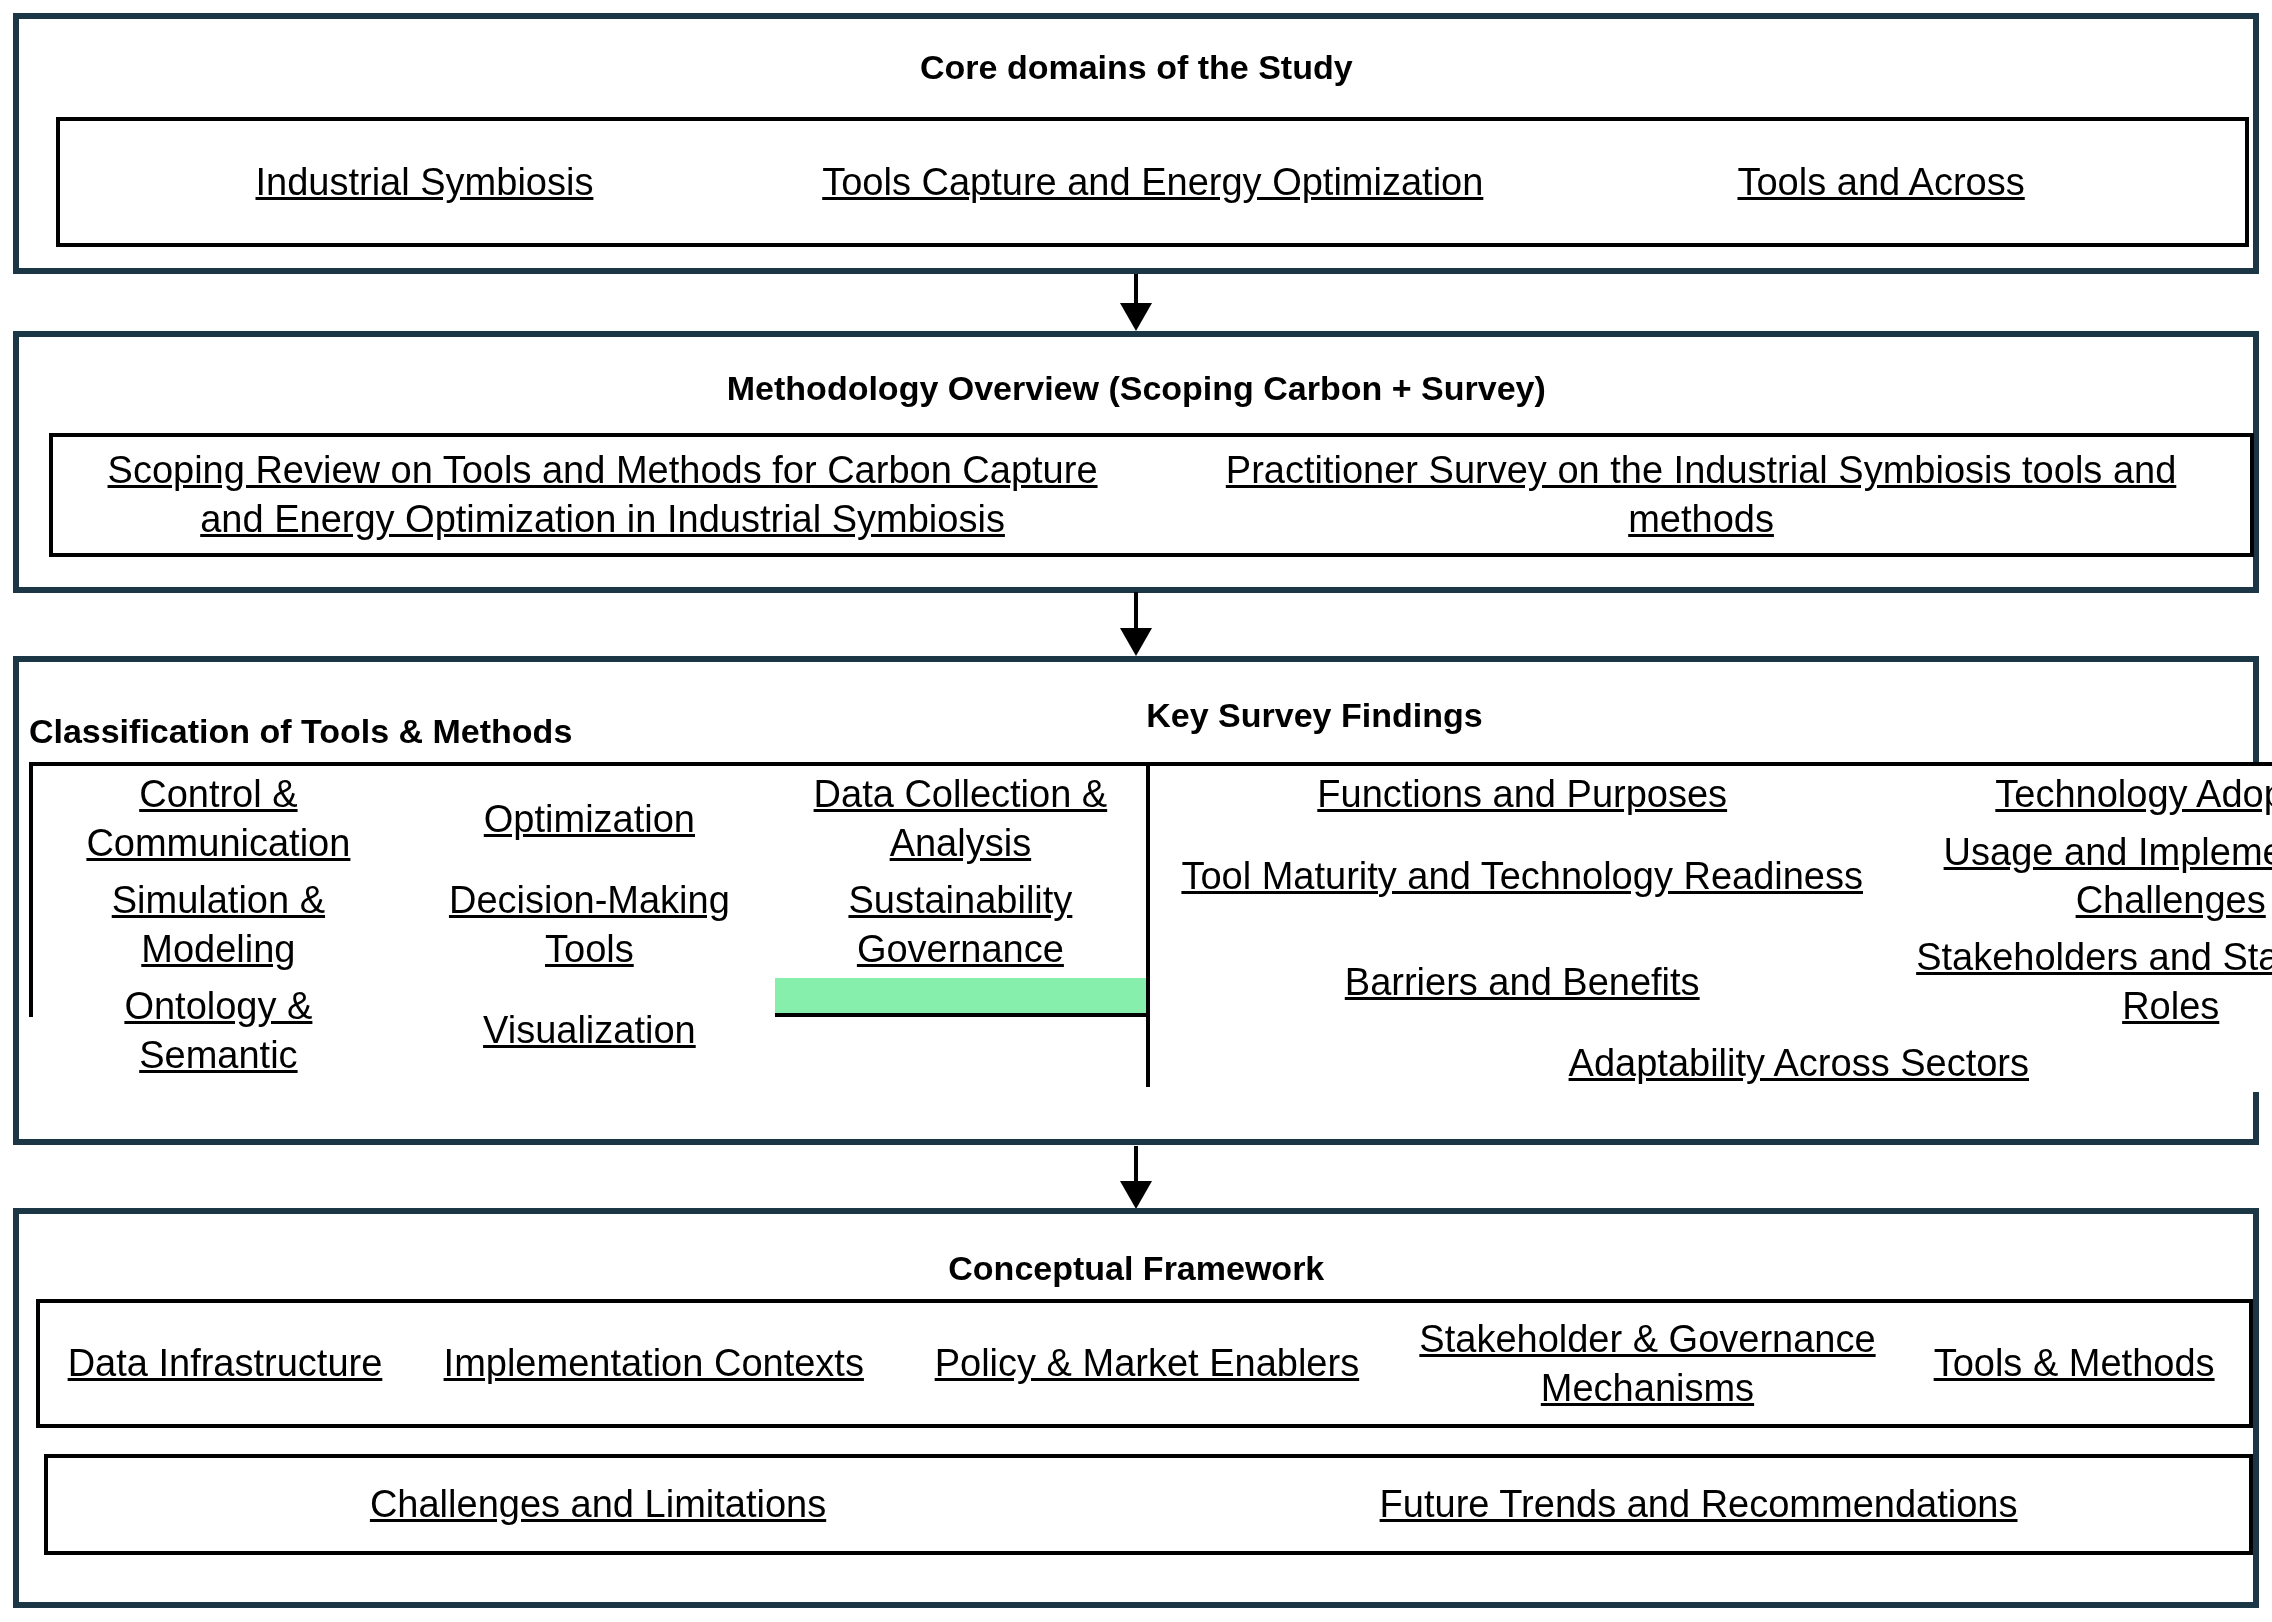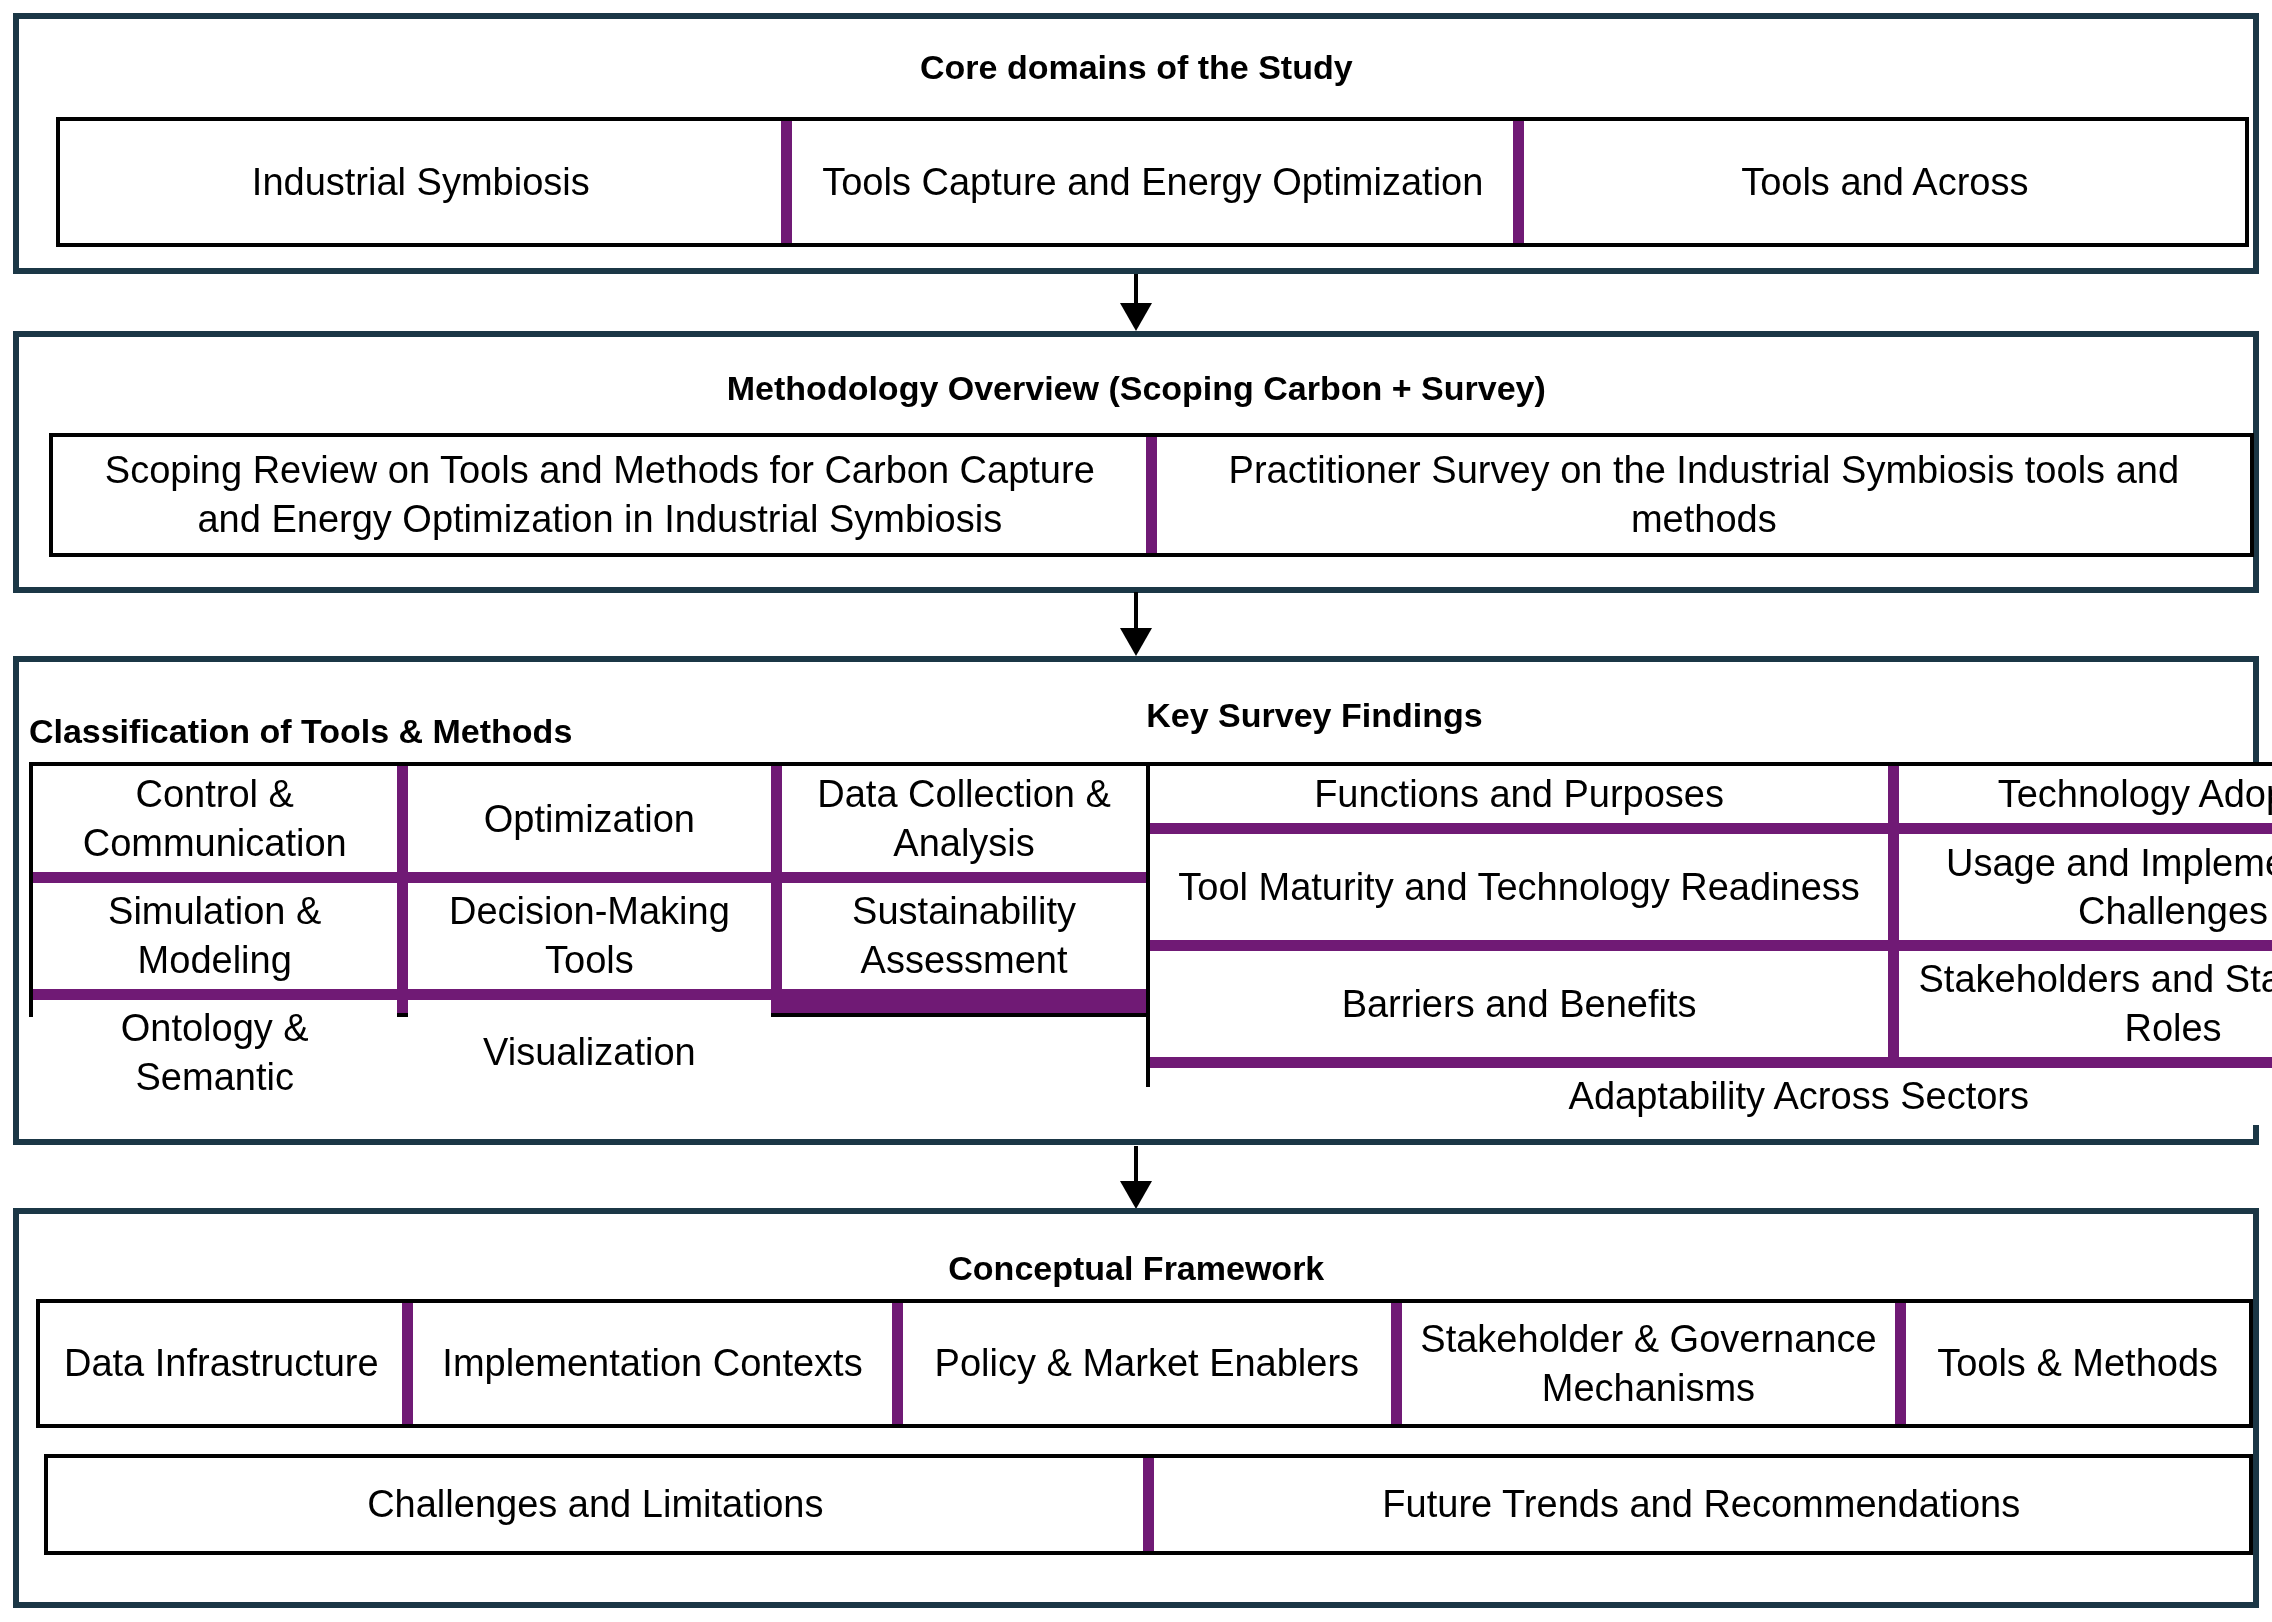--- a/index.html
+++ b/index.html
@@ -42,22 +42,23 @@
   }
   #classification-title { left:9.6px;   width:1121px; top:49px; }
   #survey-title         { left:1127px; width:1107px; top:33px; }
 
   
   .grid {
     position:absolute;
     box-sizing:border-box;
     display:grid;
     border:4.8px solid #000000;
-    background:#701a75;
-    gap:11px;
+    background:#86efac;
+    gap:0;
+    text-decoration:underline;
   }
   .cellbox {
     background:#ffffff;
     display:flex; align-items:center; justify-content:center;
     text-align:center;
     font-size:38px; line-height:1.28;
     padding:4.3px 18px; box-sizing:border-box;
   }
 
   #core-row        { left:37px; top:98px; width:2193px; height:130px; grid-template-columns:1fr 1fr 1fr; }
@@ -135,21 +136,21 @@
   <section class="panel" id="section-findings">
     <div class="half-title" id="classification-title">Classification of Tools &amp; Methods</div>
     <div class="half-title" id="survey-title">Key Survey Findings</div>
 
     <div class="grid" id="classification-grid">
       <div class="cellbox">Control &amp; Communication</div>
       <div class="cellbox">Optimization</div>
       <div class="cellbox">Data Collection &amp; Analysis</div>
       <div class="cellbox">Simulation &amp; Modeling</div>
       <div class="cellbox">Decision-Making Tools</div>
-      <div class="cellbox">Sustainability Assessment</div>
+      <div class="cellbox">Sustainability Governance</div>
       <div class="cellbox">Ontology &amp; Semantic</div>
       <div class="cellbox">Visualization</div>
     </div>
 
     <div class="grid" id="survey-grid">
       <div class="cellbox">Functions and Purposes</div>
       <div class="cellbox">Technology Adoption</div>
       <div class="cellbox">Tool Maturity and Technology Readiness</div>
       <div class="cellbox">Usage and Implementation Challenges</div>
       <div class="cellbox">Barriers and Benefits</div>

